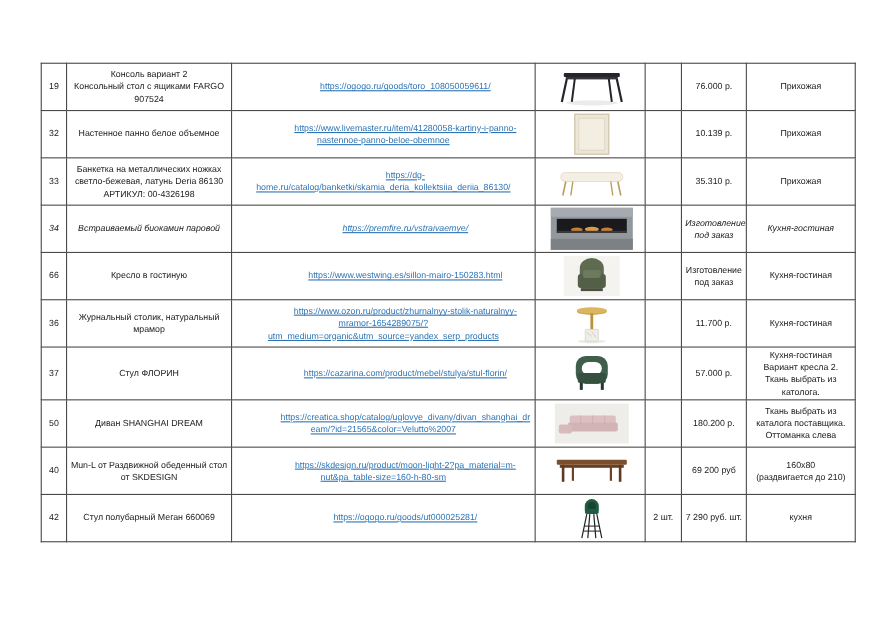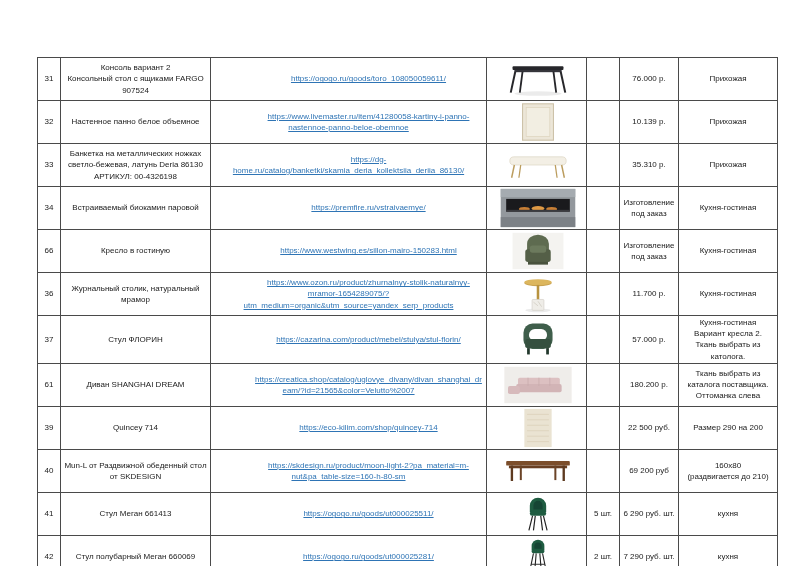--- a/index.html
+++ b/index.html
@@ -43,21 +43,21 @@
       <col style="width:23px">
         <col style="width:150px">
         <col style="width:276px">
       <col style="width:100px">
         <col style="width:33px">
         <col style="width:59px">
       <col style="width:99px">
     </colgroup>
     <tbody>
         <tr style="height: 40px;">
-          <td class="c-num">31</td>
+          <td class="c-num">19</td>
           <td class="c-desc">Консоль вариант 2
 Консольный стол с ящиками FARGO 907524</td>
           <td class="c-url"><a href="#">https://ogogo.ru/goods/toro_108050059611/</a></td>
           <td class="c-img"><span><svg viewBox="0 0 100 44" width="96" height="40">
                 <ellipse cx="50" cy="38" rx="26" ry="2.5" fill="rgba(0,0,0,0.08)"></ellipse>
                 <rect x="22" y="8" width="56" height="4" rx="1" fill="#26262a"></rect>
                 <rect x="24" y="12" width="52" height="2.5" fill="#35353b"></rect>
                 <path d="M25 14 L20 37" stroke="#26262a" stroke-width="2.2"></path>
                 <path d="M33 14 L30 37" stroke="#26262a" stroke-width="2"></path>
                 <path d="M67 14 L70 37" stroke="#26262a" stroke-width="2"></path>
@@ -88,21 +88,21 @@
                 <rect x="19" y="13" width="62" height="9" rx="4.5" fill="#f3efe5" stroke="#ded7c5" stroke-width="0.8"></rect>
                 <path d="M24 22 L21 36" stroke="#bb9c5d" stroke-width="1.6"></path>
                 <path d="M31 22 L29 36" stroke="#bb9c5d" stroke-width="1.4"></path>
                 <path d="M69 22 L71 36" stroke="#bb9c5d" stroke-width="1.4"></path>
                 <path d="M76 22 L79 36" stroke="#bb9c5d" stroke-width="1.6"></path>
               </svg></span></td>
           <td class="c-qty"></td>
           <td class="c-price">35.310 р.</td>
           <td class="c-note">Прихожая</td>
         </tr>
-        <tr style="height: 37px;">
+        <tr style="height: 37px; font-style: italic;">
           <td class="c-num">34</td>
           <td class="c-desc">Встраиваемый биокамин паровой</td>
           <td class="c-url"><a href="#">https://premfire.ru/vstraivaemye/</a></td>
           <td class="c-img"><span><svg viewBox="0 0 100 44" width="96" height="40">
                 <rect x="9" y="1" width="82" height="42" fill="#93989d"></rect>
                 <rect x="9" y="1" width="82" height="9" fill="#a5abb0"></rect>
                 <rect x="9" y="32" width="82" height="11" fill="#7c8186"></rect>
                 <rect x="15" y="12" width="70" height="14" fill="#1a1a1d"></rect>
                 <ellipse cx="35" cy="23" rx="6" ry="2.2" fill="#c87f35"></ellipse>
                 <ellipse cx="50" cy="22.5" rx="7" ry="2.6" fill="#e09a45"></ellipse>
@@ -155,78 +155,52 @@
                 <rect x="38" y="32" width="3" height="7" fill="#23382c"></rect>
                 <rect x="59" y="32" width="3" height="7" fill="#23382c"></rect>
               </svg></span></td>
           <td class="c-qty"></td>
           <td class="c-price">57.000 р.</td>
           <td class="c-note">Кухня-гостиная
 Вариант кресла 2.
 Ткань выбрать из католога.</td>
         </tr>
         <tr style="height: 40px;">
-          <td class="c-num">61</td>
+          <td class="c-num">50</td>
           <td class="c-desc">Диван SHANGHAI DREAM</td>
           <td class="c-url"><a href="#">https://creatica.shop/catalog/uglovye_divany/divan_shanghai_dream/?id=21565&amp;color=Velutto%2007</a></td>
           <td class="c-img"><span><svg viewBox="0 0 100 44" width="96" height="40">
                 <rect x="13" y="2" width="74" height="40" fill="#efedea"></rect>
                 <rect x="28" y="14" width="46" height="9" rx="2" fill="#dcc0c1"></rect>
                 <rect x="26" y="21" width="50" height="9" rx="2" fill="#d2b4b6"></rect>
                 <rect x="17" y="23" width="13" height="9" rx="2" fill="#d7babc"></rect>
                 <path d="M39 14 v9 M51 14 v9 M63 14 v9" stroke="#c7a9ab" stroke-width="0.8"></path>
               </svg></span></td>
           <td class="c-qty"></td>
           <td class="c-price">180.200 р.</td>
           <td class="c-note">Ткань выбрать из каталога поставщика. Оттоманка слева</td>
-        </tr>
-        <tr style="height: 35px;">
-          <td class="c-num">39</td>
-          <td class="c-desc">Quincey 714</td>
-          <td class="c-url"><a href="#">https://eco-kilim.com/shop/quincey-714</a></td>
-          <td class="c-img"><span><svg viewBox="0 0 100 44" width="96" height="40">
-                <rect x="35" y="1" width="30" height="42" fill="#eae3d2"></rect>
-                <path d="M38 7 h24 M38 13 h24 M38 19 h24 M38 25 h24 M38 31 h24 M38 37 h24" stroke="#ddd3bd" stroke-width="1"></path>
-              </svg></span></td>
-          <td class="c-qty"></td>
-          <td class="c-price">22 500 руб.</td>
-          <td class="c-note">Размер 290 на 200</td>
         </tr>
         <tr style="height: 43px;">
           <td class="c-num">40</td>
           <td class="c-desc">Mun-L от Раздвижной обеденный стол от SKDESIGN</td>
           <td class="c-url"><a href="#">https://skdesign.ru/product/moon-light-2?pa_material=m-nut&amp;pa_table-size=160-h-80-sm</a></td>
           <td class="c-img"><span><svg viewBox="0 0 100 44" width="96" height="40">
                 <rect x="15" y="11" width="70" height="5" rx="1" fill="#7c4e2b"></rect>
                 <rect x="18" y="16" width="64" height="3" fill="#693f22"></rect>
                 <rect x="20" y="16" width="2.6" height="17" fill="#5e3a20"></rect>
                 <rect x="77" y="16" width="2.6" height="17" fill="#5e3a20"></rect>
                 <rect x="30" y="16" width="2.2" height="16" fill="#6b4427"></rect>
                 <rect x="68" y="16" width="2.2" height="16" fill="#6b4427"></rect>
               </svg></span></td>
           <td class="c-qty"></td>
           <td class="c-price">69 200 руб</td>
           <td class="c-note">160х80
 (раздвигается до 210)</td>
         </tr>
         <tr style="height: 43px;">
-          <td class="c-num">41</td>
-          <td class="c-desc">Стул Меган 661413</td>
-          <td class="c-url"><a href="#">https://ogogo.ru/goods/ut000025511/</a></td>
-          <td class="c-img"><span><svg viewBox="0 0 100 44" width="96" height="40">
-                <path d="M41 13 a9 9 0 1 1 18 0 v7 h-18 z" fill="#1f5c41"></path>
-                <path d="M45 13 a5 5.5 0 1 1 10 0 v4 h-10 z" fill="#164534"></path>
-                <rect x="41" y="19" width="18" height="5" rx="2.5" fill="#1f5c41"></rect>
-                <path d="M44 24 L40 40 M56 24 L60 40 M47 24 L45 40 M53 24 L55 40" stroke="#222" stroke-width="1.3"></path>
-              </svg></span></td>
-          <td class="c-qty">5 шт.</td>
-          <td class="c-price">6 290 руб. шт.</td>
-          <td class="c-note">кухня</td>
-        </tr>
-        <tr style="height: 43px;">
           <td class="c-num">42</td>
           <td class="c-desc">Стул полубарный Меган 660069</td>
           <td class="c-url"><a href="#">https://ogogo.ru/goods/ut000025281/</a></td>
           <td class="c-img"><span><svg viewBox="0 0 100 44" width="96" height="40">
                 <path d="M43 10 a7 7 0 1 1 14 0 v5 h-14 z" fill="#1f5c41"></path>
                 <path d="M46 10 a4 4 0 1 1 8 0 v3 h-8 z" fill="#164534"></path>
                 <rect x="43" y="14" width="14" height="4" rx="2" fill="#1f5c41"></rect>
                 <path d="M45 18 L40 42 M55 18 L60 42 M48 18 L46 42 M52 18 L54 42" stroke="#222" stroke-width="1.2"></path>
                 <path d="M42.5 30 h15 M41.5 35 h17" stroke="#222" stroke-width="1"></path>
               </svg></span></td>

